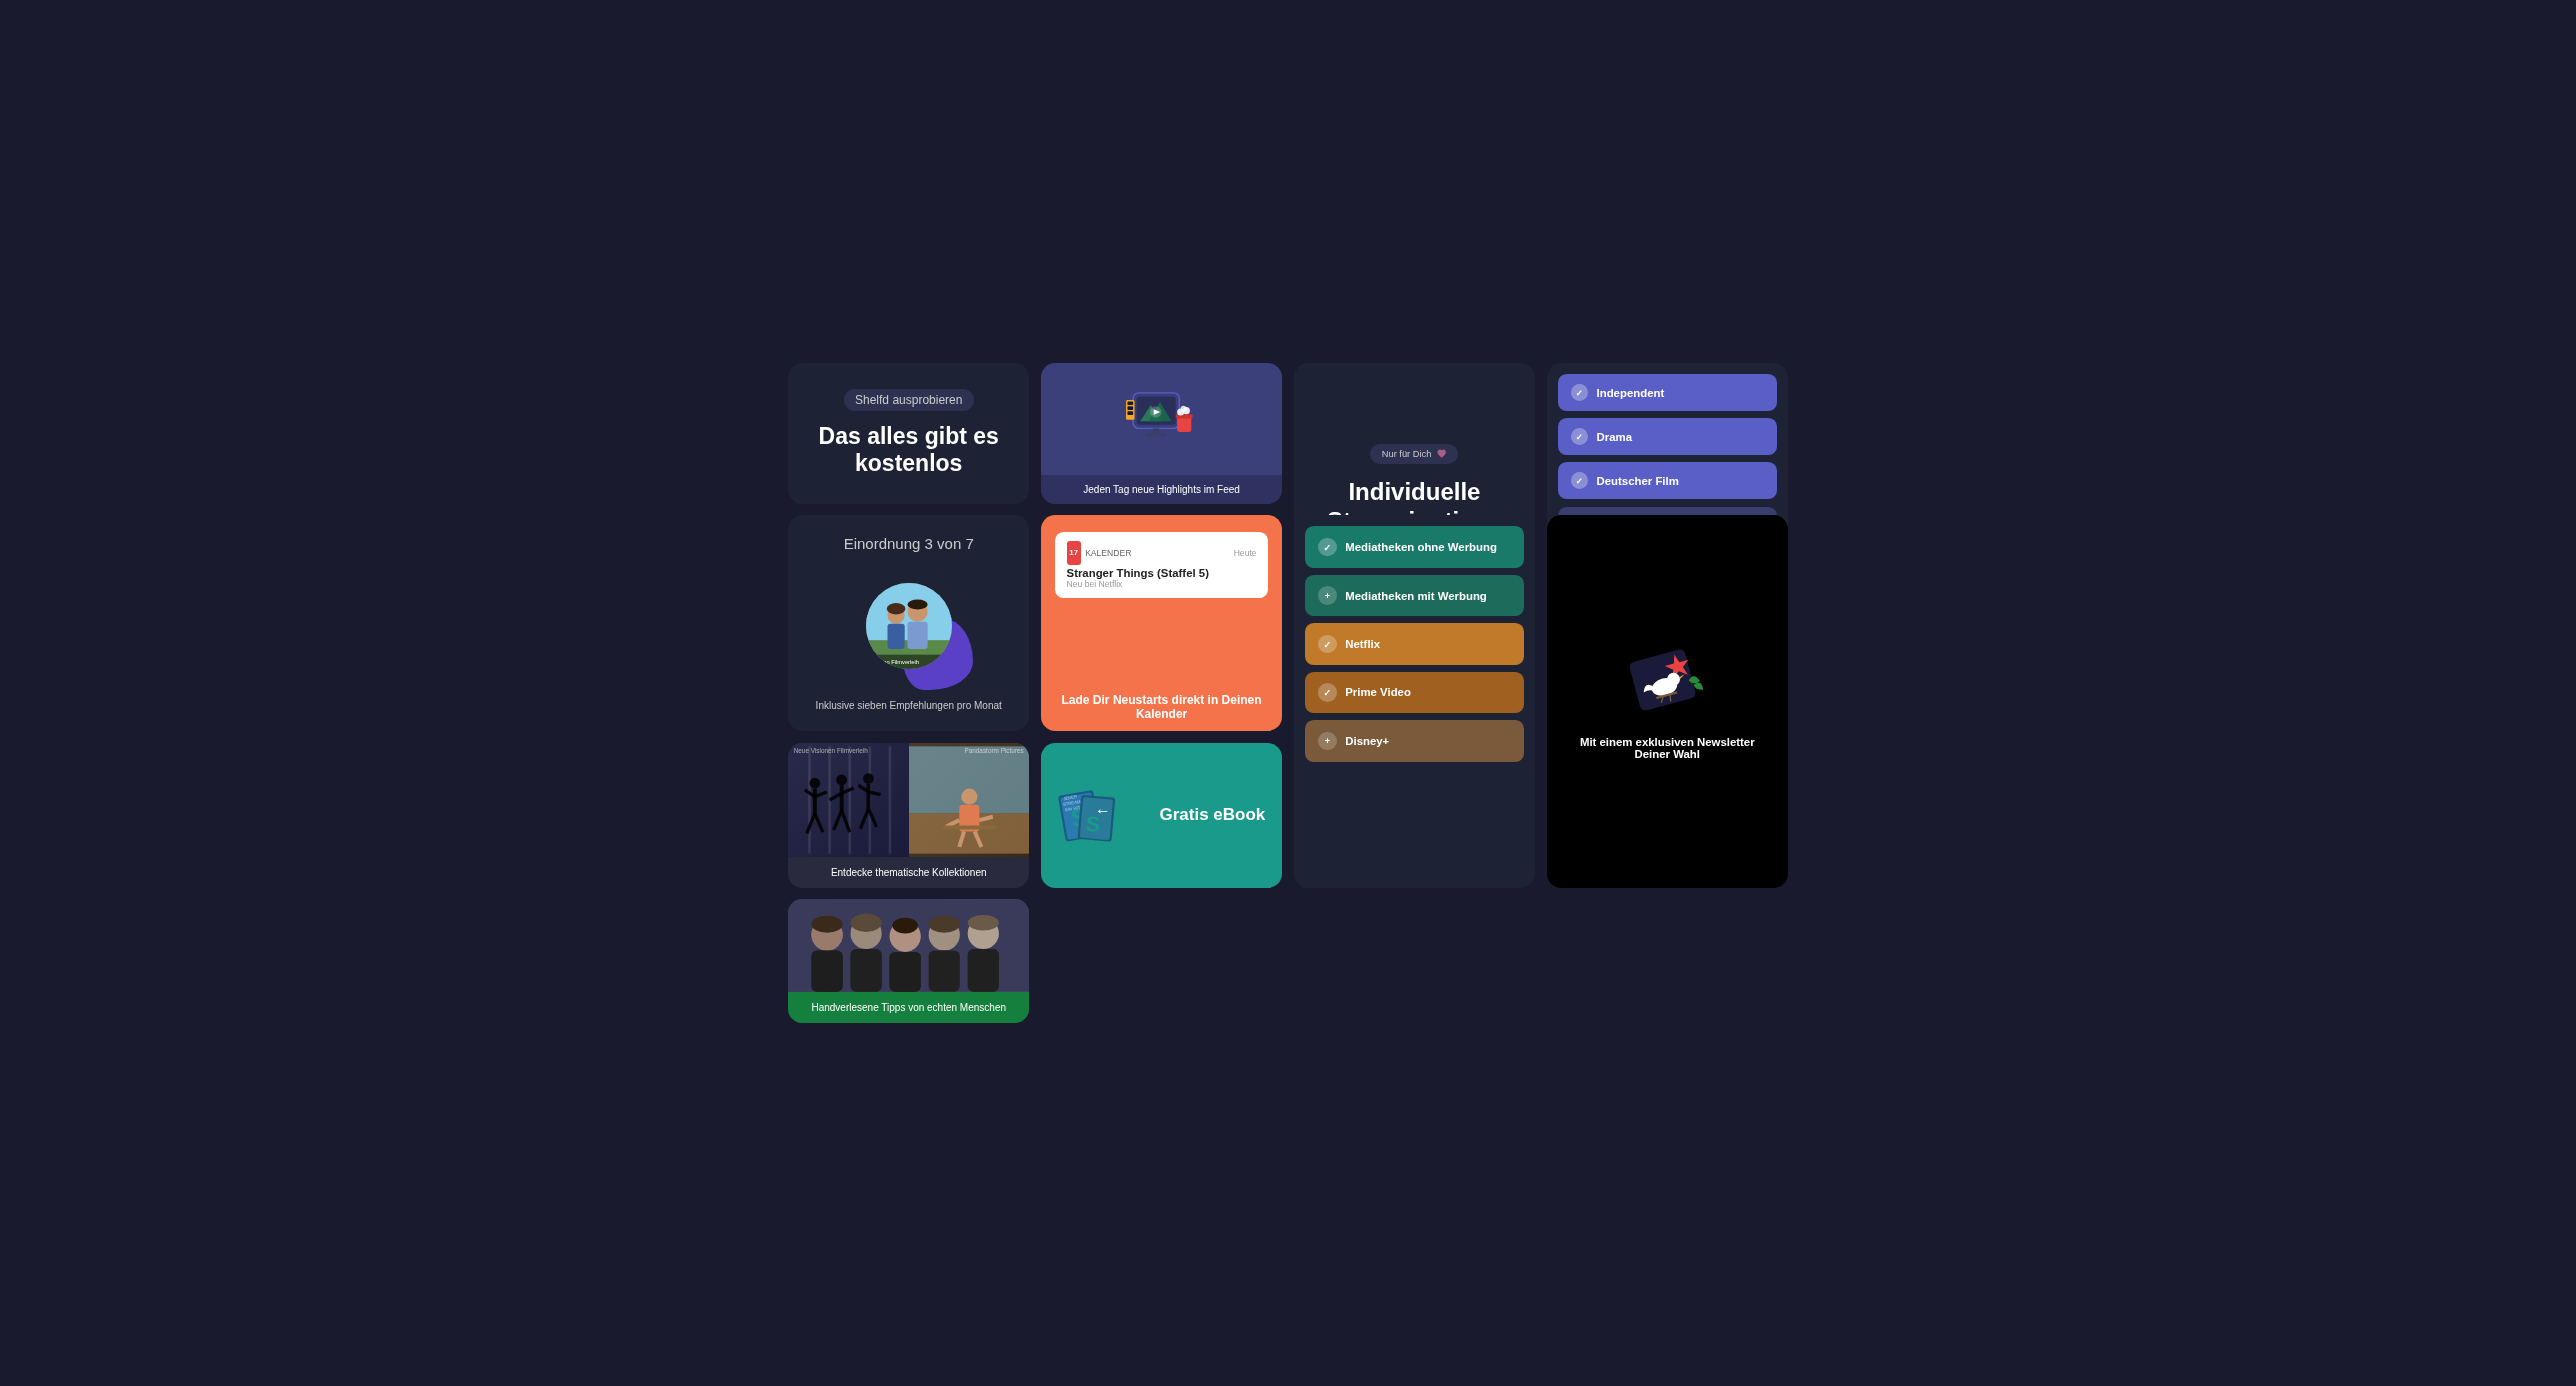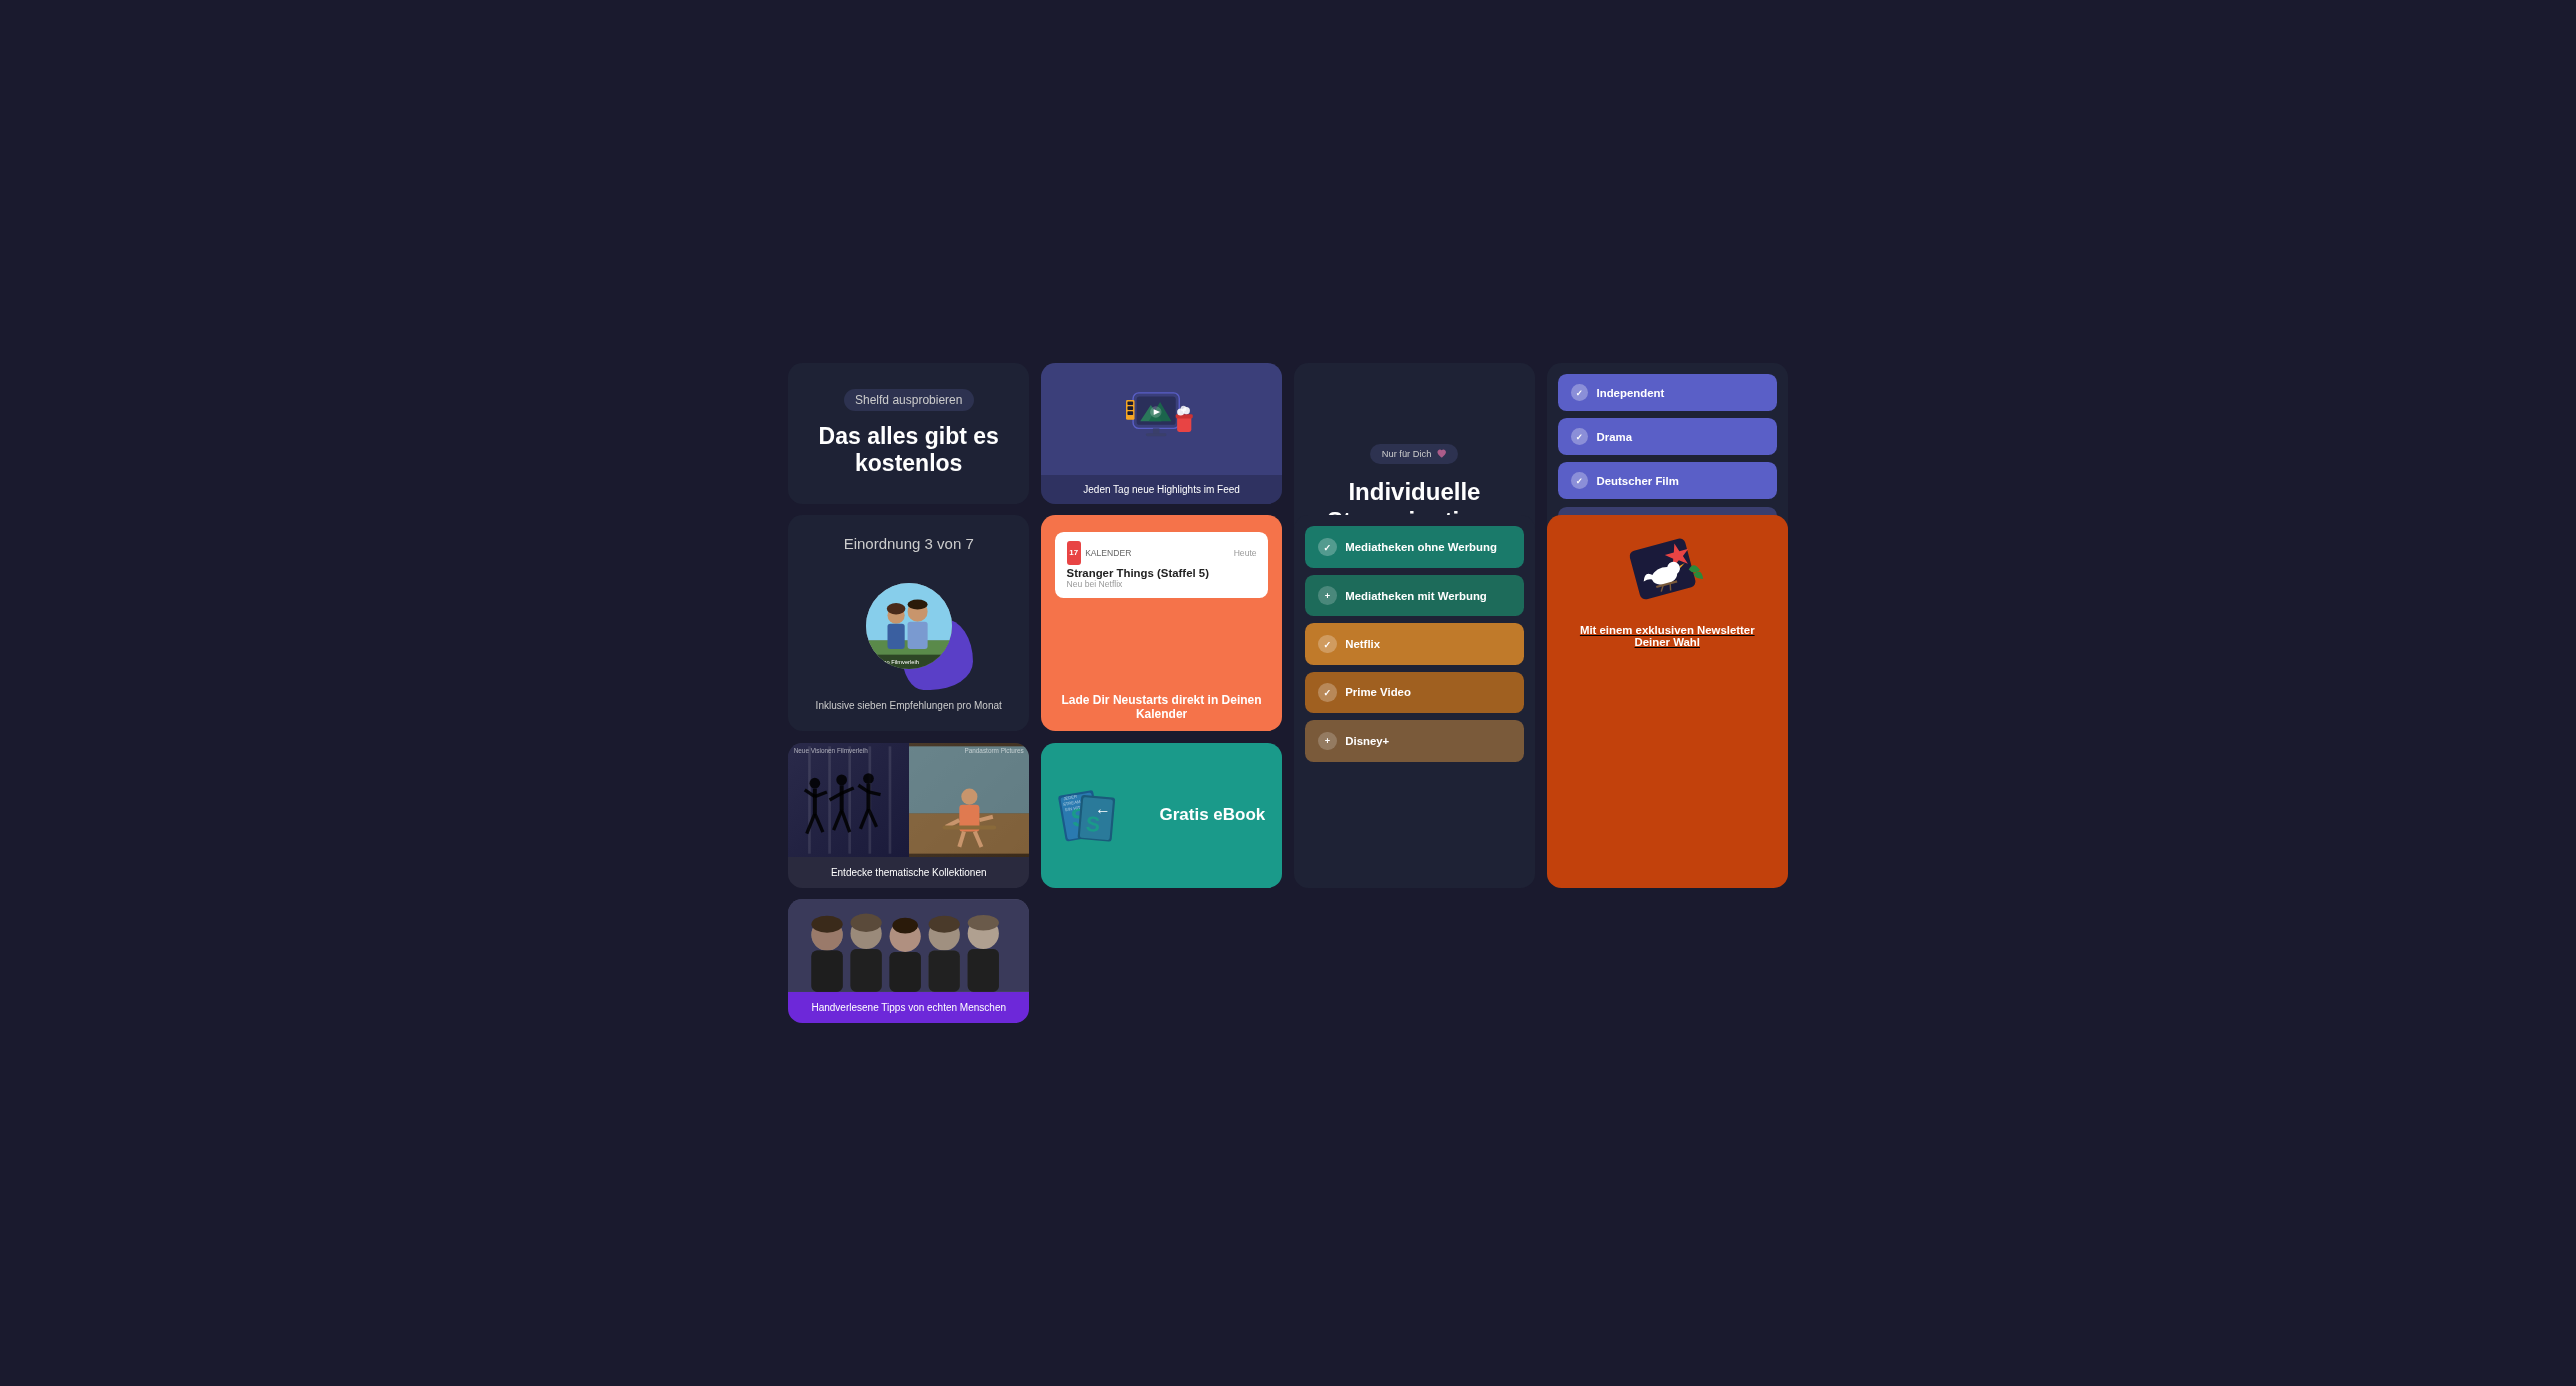--- a/index.html
+++ b/index.html
@@ -395,30 +395,31 @@
       display: flex;
       align-items: center;
       justify-content: center;
     }
     .card-10 .label {
       color: white;
       font-size: 10px;
       font-weight: 500;
       text-align: center;
       padding: 10px;
-      background: #6d28d9;
+      background: #15803d;
     }
 
     
     .card-11 {
-      background: #c2410c;
+      background: #000000;
       padding: 17px;
       display: flex;
       flex-direction: column;
       align-items: center;
+      justify-content: center;
       grid-row: 2 / 4;
       grid-column: 4;
       text-decoration: underline;
     }
     .newsletter-icon {
       margin-bottom: 11.4px;
     }
     .card-11 .label {
       color: white;
       font-size: 11.4px;

